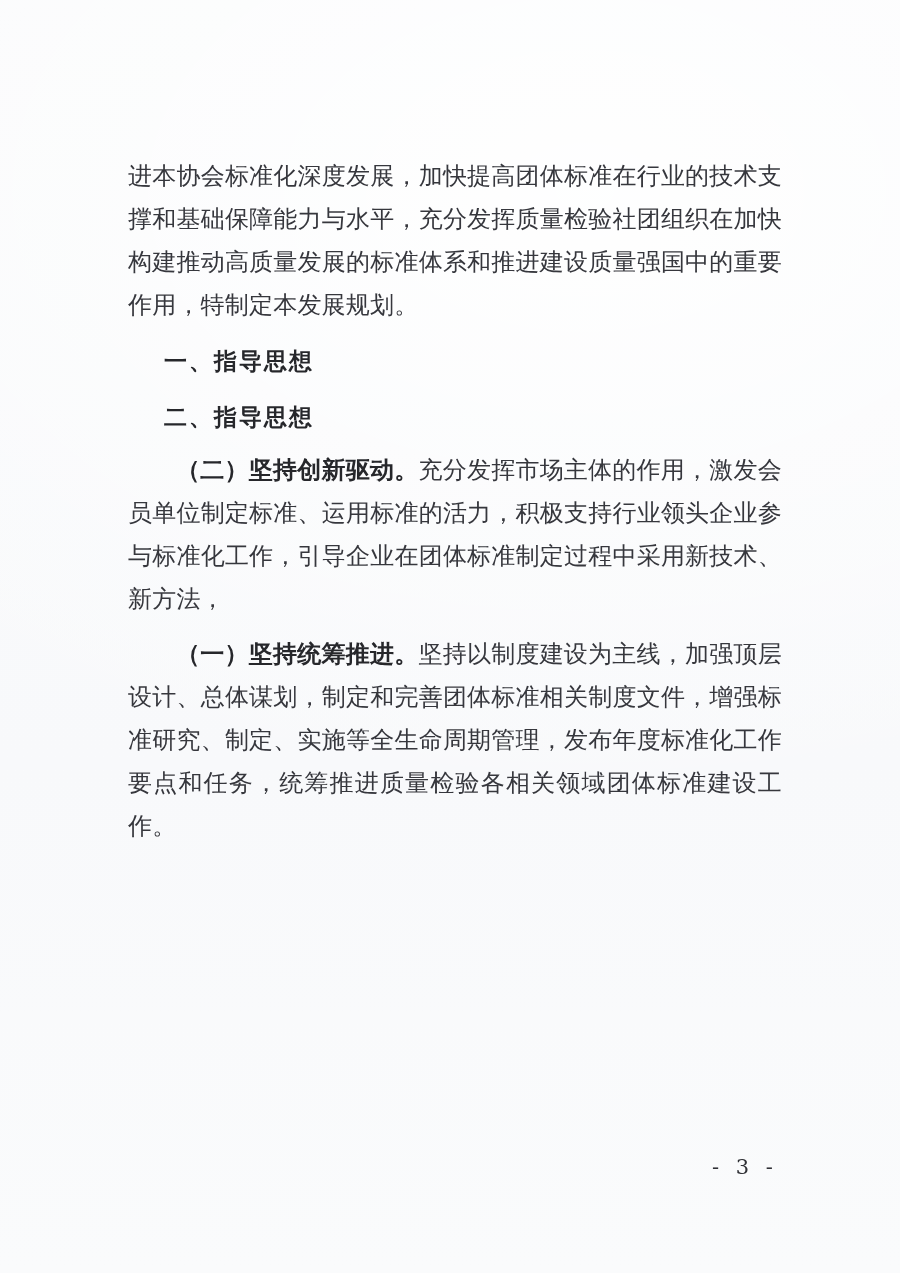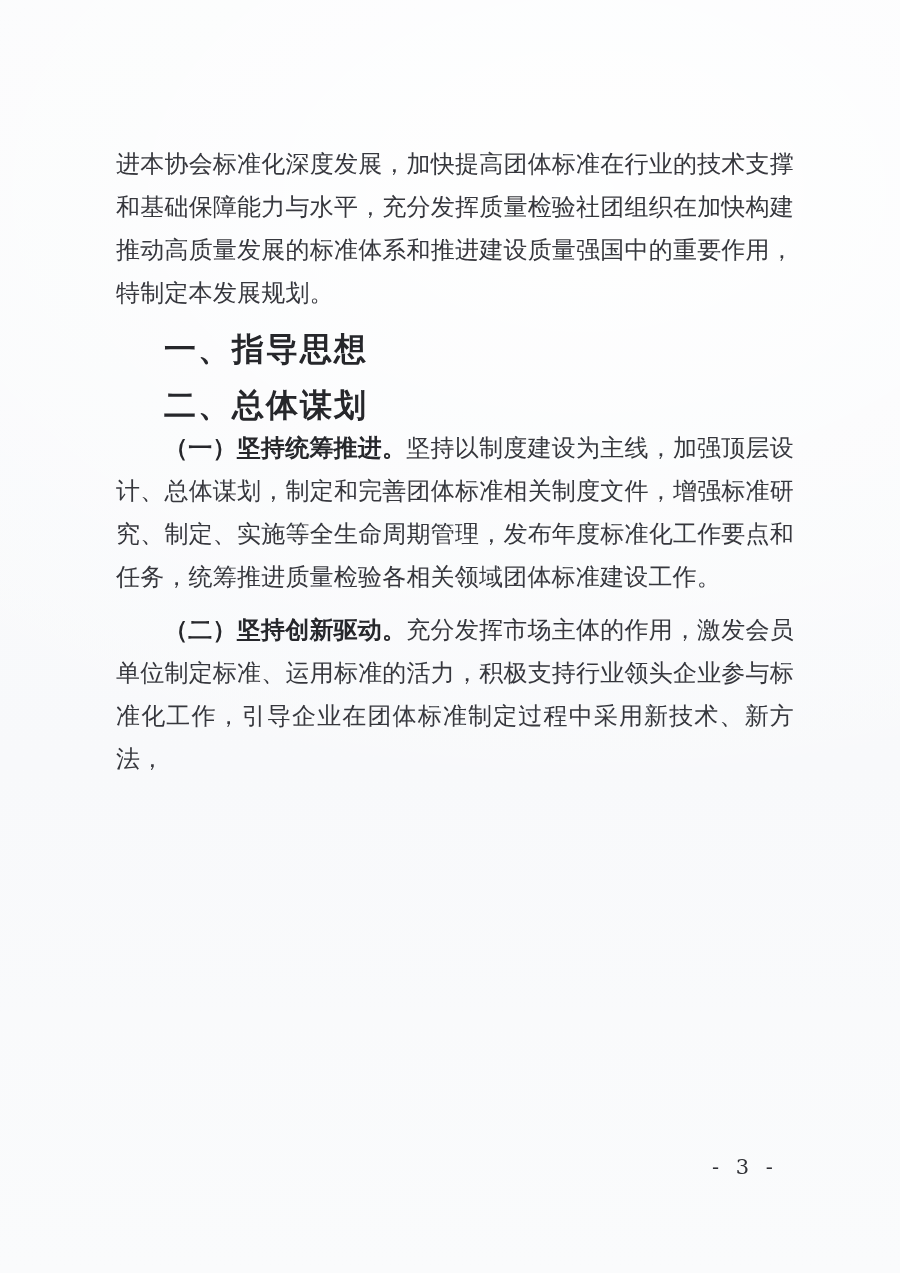--- a/index.html
+++ b/index.html
@@ -27,31 +27,31 @@
     left: 116px;
     top: 143px;
     width: 678px;
     font-size: 24px;
     line-height: 43px;
     letter-spacing: 0.2px;
     text-align: justify;
     text-align-last: left;
   }
   .para {
-    margin: 0;
+    margin: 12px;
   }
   .para.indent {
     text-indent: 48px;
   }
   .para.spaced {
     margin-top: 10px;
   }
   .heading {
     margin: 13px 0 0 0;
-    font-size: 32px;
+    font-size: 23px;
     line-height: 43px;
     text-indent: 48px;
     font-weight: bold;
     font-family: "DejaVu Sans", "Liberation Sans", sans-serif;
     color: var(--heading-ink, #26272b);
     letter-spacing: 2px;
   }
   .lead {
     font-family: "DejaVu Sans", "Liberation Sans", sans-serif;
     font-weight: bold;
@@ -74,22 +74,22 @@
 <body>
 
 <div class="page">
   <main class="text-block">
 
     <p class="para">进本协会标准化深度发展，加快提高团体标准在行业的技术支撑和基础保障能力与水平，充分发挥质量检验社团组织在加快构建推动高质量发展的标准体系和推进建设质量强国中的重要作用，特制定本发展规划。</p>
 
     <h2 class="heading">一、指导思想</h2>
 
 
-    <h2 class="heading">二、总体谋划</h2>
+    <h2 class="heading">二、指导思想</h2>
+
+    <p class="para indent spaced"><span class="lead">（二）坚持创新驱动。</span><span>充分发挥市场主体的作用，激发会员单位制定标准、运用标准的活力，积极支持行业领头企业参与标准化工作，引导企业在团体标准制定过程中采用新技术、新方法，</span></p>
 
     <p class="para indent"><span class="lead">（一）坚持统筹推进。</span><span>坚持以制度建设为主线，加强顶层设计、总体谋划，制定和完善团体标准相关制度文件，增强标准研究、制定、实施等全生命周期管理，发布年度标准化工作要点和任务，统筹推进质量检验各相关领域团体标准建设工作。</span></p>
-
-    <p class="para indent spaced"><span class="lead">（二）坚持创新驱动。</span><span>充分发挥市场主体的作用，激发会员单位制定标准、运用标准的活力，积极支持行业领头企业参与标准化工作，引导企业在团体标准制定过程中采用新技术、新方法，</span></p>
 
   </main>
 
   <div class="page-number">- 3 -</div>
 </div>
 
 </body></html>

